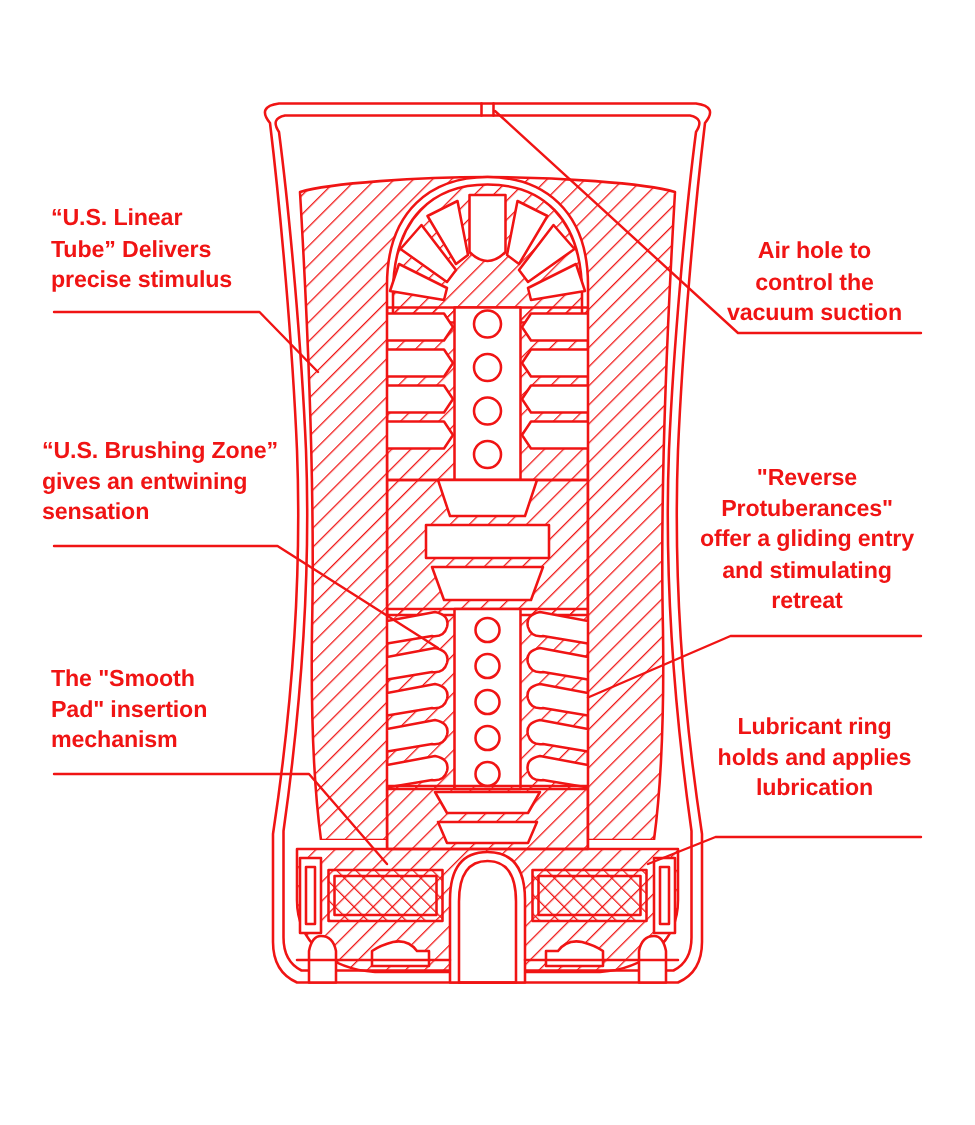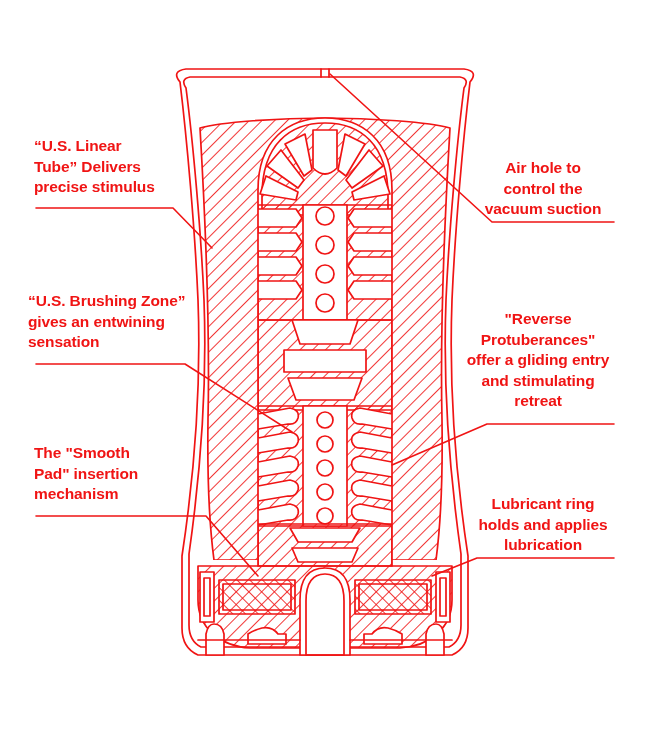--- a/index.html
+++ b/index.html
@@ -21,21 +21,21 @@
     white-space:pre-line;
   }
   .callout.left{text-align:left;}
   .callout.right{text-align:center;}
 
   #cal-linear-tube   {left:34px;  top:136px; width:190px;}
   #cal-brushing-zone {left:28px;  top:291px; width:210px;}
   #cal-smooth-pad    {left:34px;  top:443px; width:190px;}
   #cal-air-hole      {right:7px;  top:158px; width:200px;}
   #cal-reverse-prot  {right:7px;  top:309px; width:210px;}
-  #cal-lubricant     {right:7px;  top:494px; width:200px;}
+  #cal-lubricant     {right:7px;  top:475px; width:200px;}
 </style>
 </head>
 <body>
 
 <div id="stage">
 
   <svg id="diagram" viewBox="0 0 650 750">
     <defs>
       <pattern id="hatch" width="9" height="9" patternTransform="rotate(45)" patternUnits="userSpaceOnUse">
         <line x1="0" y1="0" x2="0" y2="9" stroke="#F01414" stroke-width="1.7"></line>

